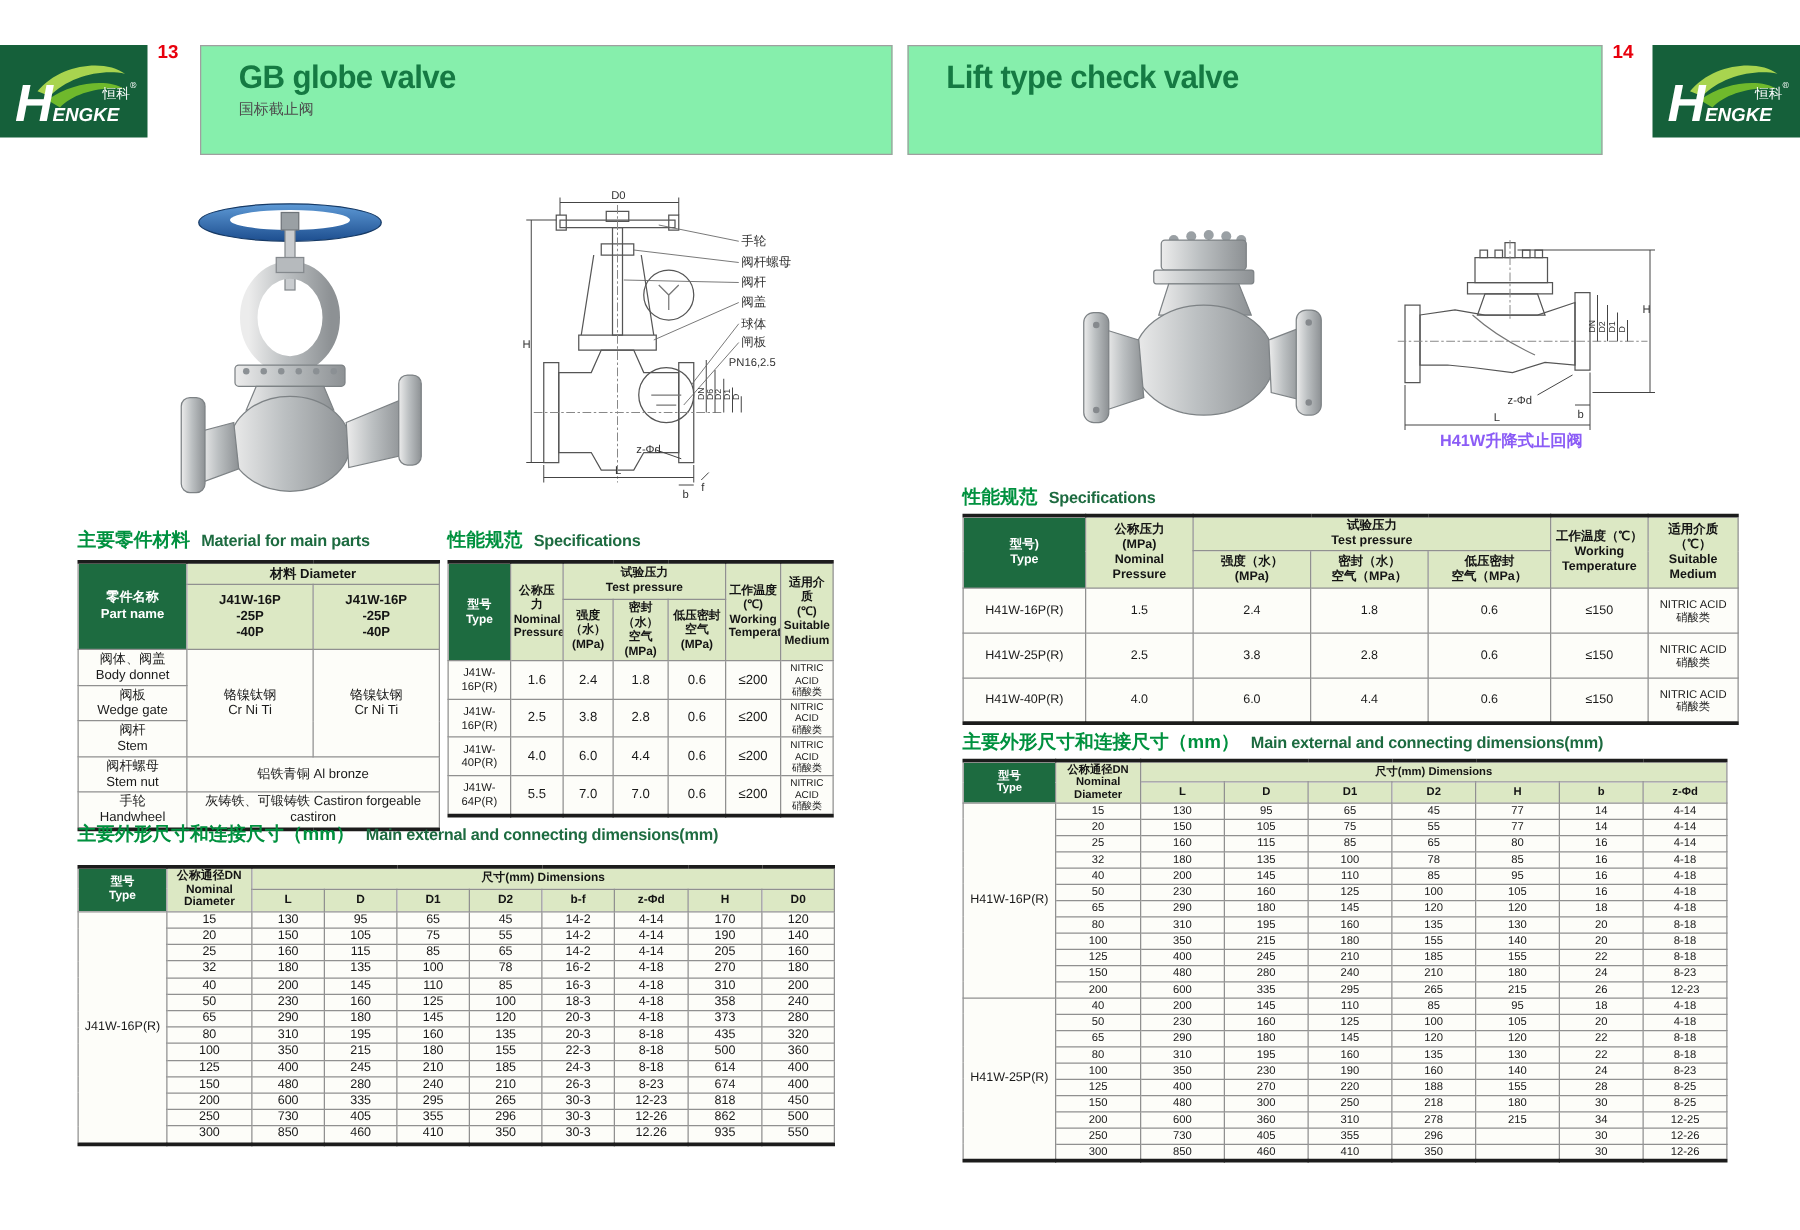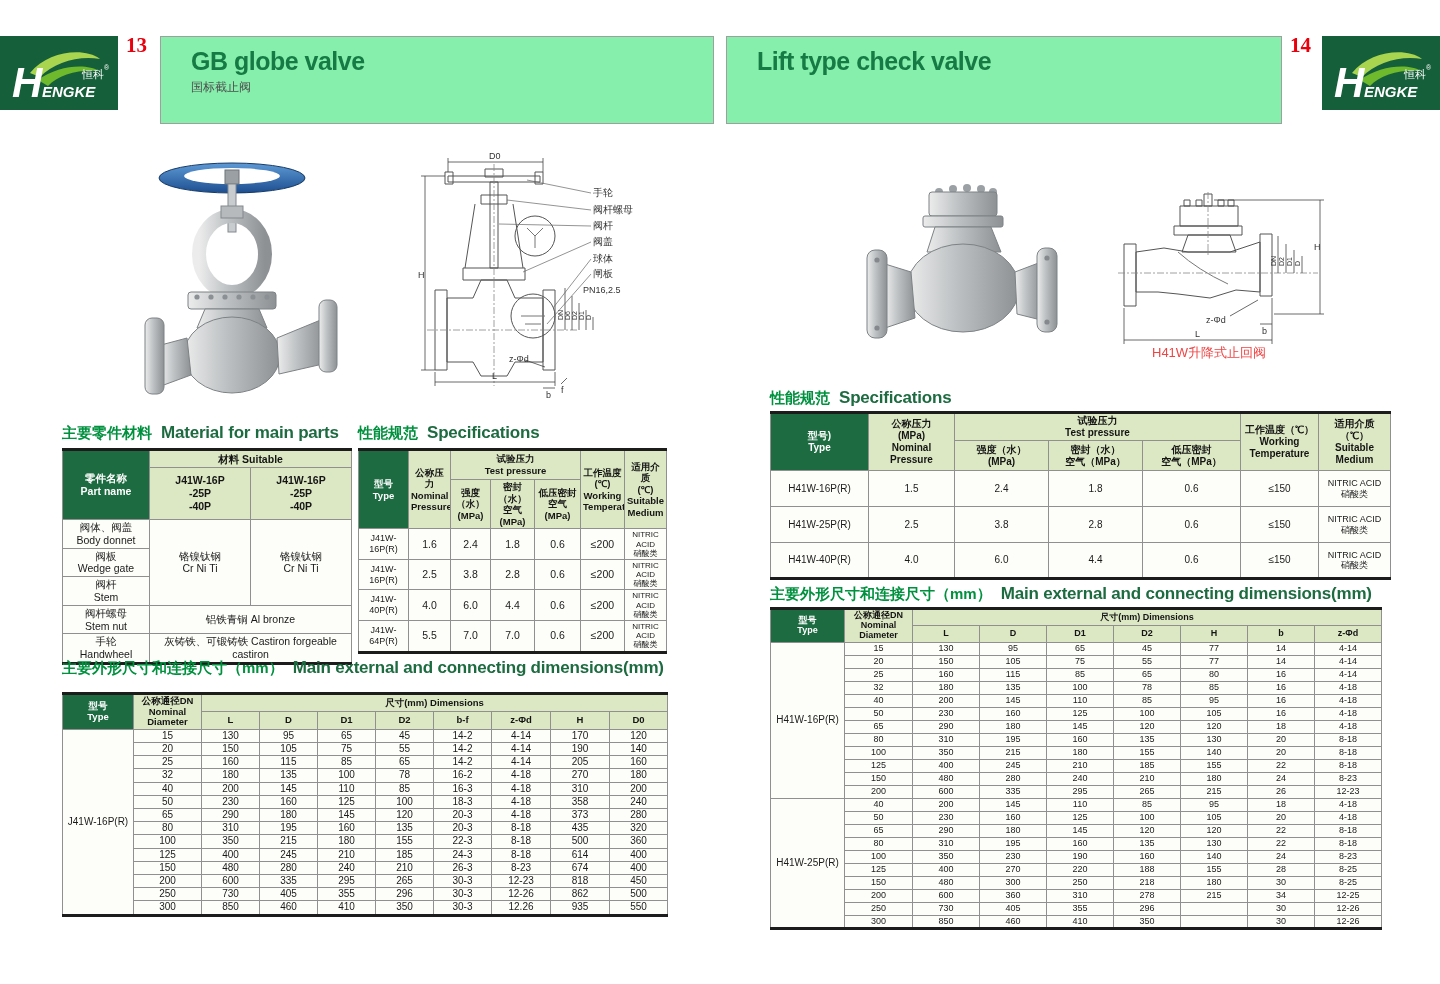--- a/index.html
+++ b/index.html
@@ -2,29 +2,29 @@
 <html><head>
 <meta charset="utf-8">
 <style>
   *{margin:0;padding:0;box-sizing:border-box}
   html,body{width:1440px;height:984px}
   body{position:relative;background:#ffffff;font-family:"Liberation Sans",sans-serif;color:#1a1a1a;overflow:hidden}
   .abs{position:absolute}
 
   
   .logo-block{position:absolute;width:118px;height:74px;background:#15603a}
-  .pagenum{position:absolute;font-weight:bold;font-size:21px;color:#e8000d;font-family:Liberation Serif, serif}
+  .pagenum{position:absolute;font-weight:bold;font-size:15px;color:#e8000d;font-family:Liberation Sans, sans-serif}
   .titlebox{position:absolute;height:88px;border:1px solid #9f9f9f;background:#86efac;padding:10px 0 0 30px}
   .title-en{font-weight:bold;font-size:26px;color:#157a43;letter-spacing:-0.5px;line-height:1.1;transform:scaleX(.96);transform-origin:left}
   .title-zh{font-size:12px;color:#4d4d4d;margin-top:3px}
 
   
   .sec-title{position:absolute;white-space:nowrap}
   .sec-title .zh{color:#00913f;font-weight:bold;font-size:15px}
-  .sec-title .en{color:#1d6b40;font-weight:bold;font-size:17px;margin-left:9px;letter-spacing:-0.2px}
+  .sec-title .en{color:#1d6b40;font-weight:bold;font-size:13px;margin-left:9px;letter-spacing:-0.2px}
 
   
   .tbl{position:absolute;border-collapse:collapse;table-layout:fixed;
        border-top:3px solid #1c1c1c;border-bottom:3px solid #1c1c1c;background:#fdfdf9}
   .tbl th,.tbl td{border:1px solid #909090;text-align:center;vertical-align:middle;
        white-space:pre-line;line-height:1.22;padding:1px 2px;overflow:hidden}
   .tbl th{background:#dce8c4;font-weight:bold;color:#141414}
   .tbl th.dark{background:#1d6b40;color:#ffffff}
   .tbl td{background:#fdfdf9}
   .tbl td.c-type{font-size:10px}
@@ -44,21 +44,21 @@
   .rspec td.c0{font-size:10px} .rspec td.c6{font-size:9px;line-height:1.2}
 
   .dims{width:605px} .dims th{font-size:9.5px;line-height:1.12}
   .dims tr.hr1 th{height:15px} .dims tr.hr2 th{height:15px}
   .dims td{height:13px;font-size:10px;padding:0}
 
   .rdims{width:611px} .rdims th{font-size:9px;line-height:1.1}
   .rdims tr.hr1 th{height:12px} .rdims tr.hr2 th{height:13px}
   .rdims td{height:13px;font-size:9px;padding:0}
 
-  .caption-zh{position:absolute;font-weight:normal;font-size:13px;color:#ef4444}
+  .caption-zh{position:absolute;font-weight:bold;font-size:13px;color:#8b5cf6}
 
   svg text{font-family:"Liberation Sans",sans-serif}
   .dwg text{fill:#333}
   .dwg line,.dwg path,.dwg rect,.dwg circle,.dwg polygon{vector-effect:non-scaling-stroke}
 </style>
 </head>
 <body>
 
 <div class="logo-block" style="left:0;top:36px">
   <svg width="118" height="74" viewBox="0 0 118 74">
@@ -289,21 +289,21 @@
 <table class="tbl mat" style="left:62px;top:448px">
   <colgroup>
       <col style="width:87px">
       <col style="width:101px">
       <col style="width:101px">
     </colgroup>
   <tbody>
       <tr class="hr1">
     <th class="dark" rowspan="2">零件名称
 Part name</th>
-    <th colspan="2">材料 Suitable</th>
+    <th colspan="2">材料 Diameter</th>
   </tr>
   <tr class="hr2">
     <th>J41W-16P
 -25P
 -40P</th>
     <th>J41W-16P
 -25P
 -40P</th>
   </tr>
   <tr>

